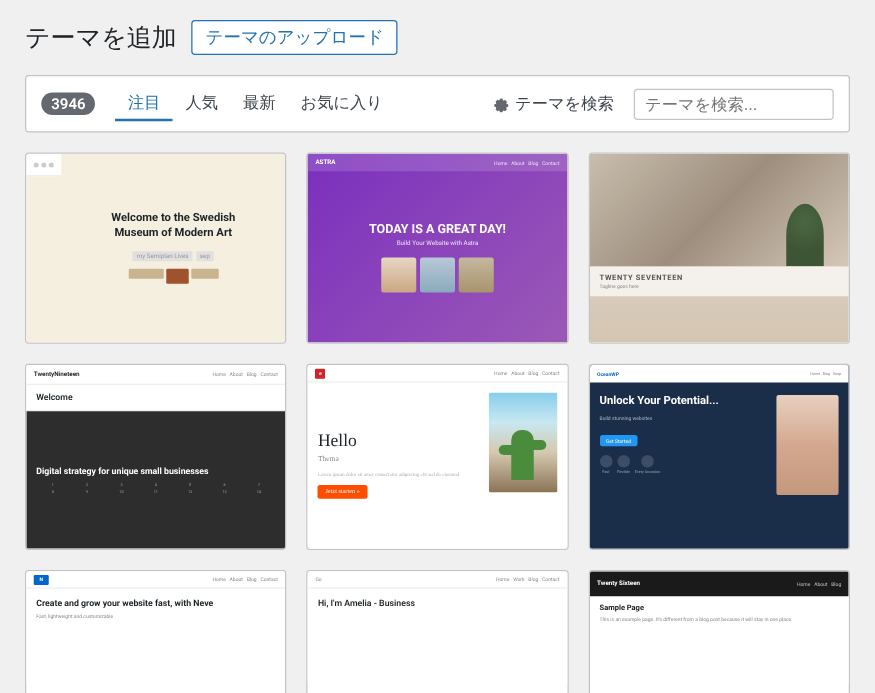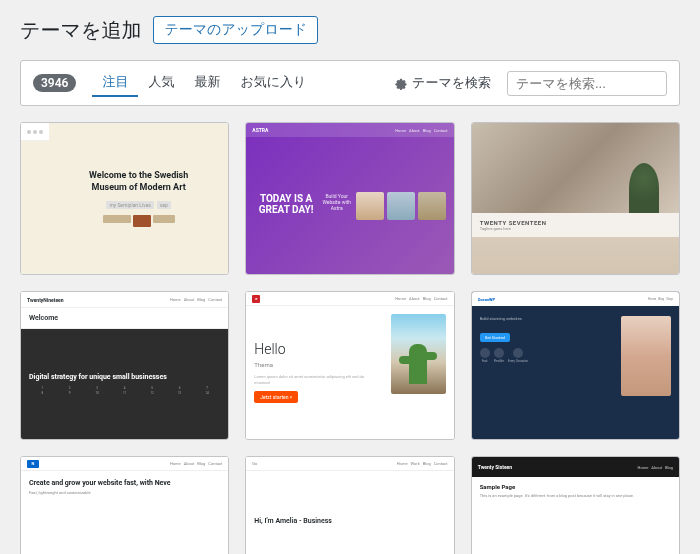--- a/index.html
+++ b/index.html
@@ -190,20 +190,21 @@
       align-items: center;
       justify-content: space-between;
       padding: 0 6px;
     }
     .astra-logo { font-size: 5px; color: #fff; font-weight: 700; }
     .astra-nav { display: flex; gap: 3px; }
     .astra-nav-item { font-size: 4px; color: rgba(255,255,255,0.8); }
     .astra-hero {
       flex: 1;
       display: flex;
+      flex-direction: column;
       align-items: center;
       justify-content: center;
       padding: 8px;
       text-align: center;
     }
     .astra-title {
       font-size: 10px;
       font-weight: 700;
       color: #fff;
       margin-bottom: 3px;
@@ -358,20 +359,21 @@
       color: #fff;
       font-weight: 700;
     }
     .hello-nav { display: flex; gap: 3px; margin-left: auto; }
     .hello-nav-item { font-size: 4px; color: #888; }
     .hello-body {
       flex: 1;
       display: flex;
       padding: 8px;
       gap: 20px;
+      font-family: Liberation Serif, serif;
     }
     .hello-left {
       flex: 1;
       display: flex;
       flex-direction: column;
       justify-content: center;
     }
     .hello-title {
       font-size: 14px;
       font-weight: 300;
@@ -583,21 +585,20 @@
       align-items: center;
       padding: 0 6px;
       gap: 3px;
     }
     .amelia-logo-txt { font-size: 4px; color: #888; }
     .amelia-nav { display: flex; gap: 3px; margin-left: auto; }
     .amelia-nav-item { font-size: 4px; color: #888; }
     .amelia-body {
       padding: 8px;
       flex: 1;
-      margin-top: 38px;
     }
     .amelia-title {
       font-size: 7px;
       font-weight: 600;
       color: #1d2327;
       line-height: 1.3;
     }
 
     
     .preview-sixteen {
@@ -794,20 +795,21 @@
         <div class="ocean-header">
           <span class="ocean-logo-txt">OceanWP</span>
           <div class="ocean-nav">
             <span class="ocean-nav-item">Home</span>
             <span class="ocean-nav-item">Blog</span>
             <span class="ocean-nav-item">Shop</span>
           </div>
         </div>
         <div class="ocean-body">
           <div class="ocean-left">
+            <div class="ocean-title">Unlock Your Potential...</div>
             <div class="ocean-desc">Build stunning websites</div>
             <div class="ocean-cta">Get Started</div>
             <div class="ocean-icons">
               <div class="ocean-icon-item">
                 <div class="ocean-icon-circle"></div>
                 <span class="ocean-icon-txt">Fast</span>
               </div>
               <div class="ocean-icon-item">
                 <div class="ocean-icon-circle"></div>
                 <span class="ocean-icon-txt">Flexible</span>

